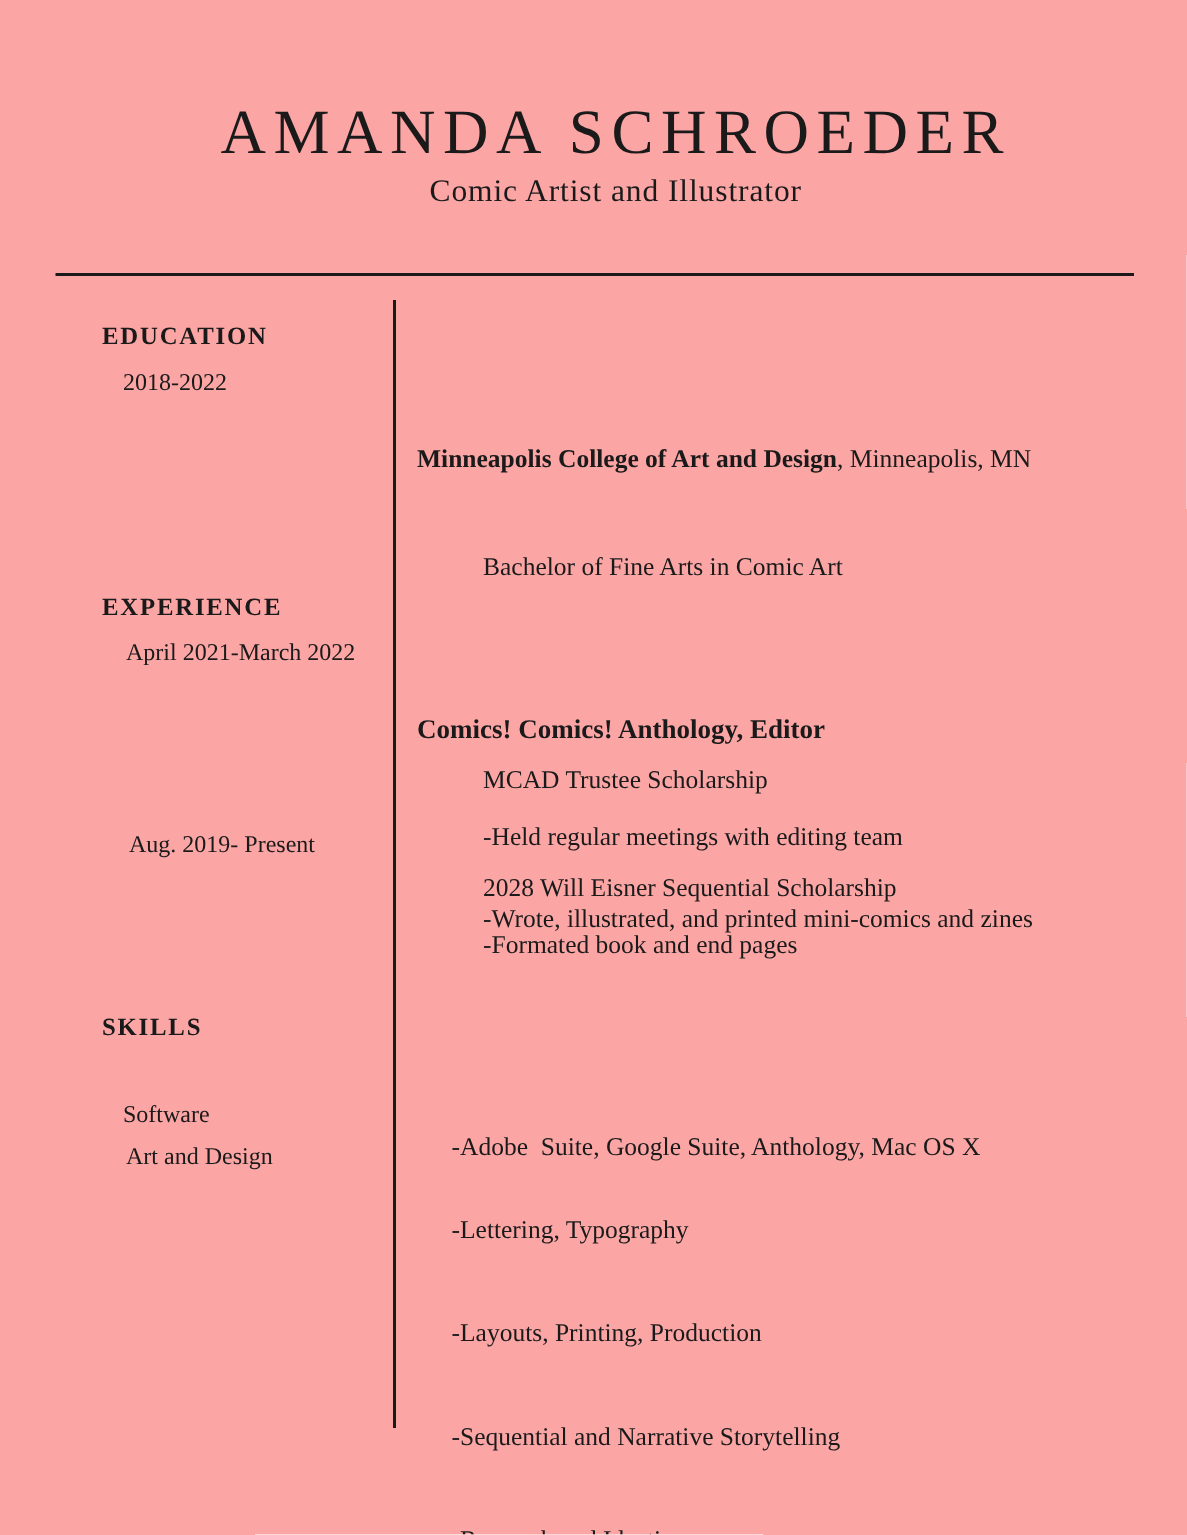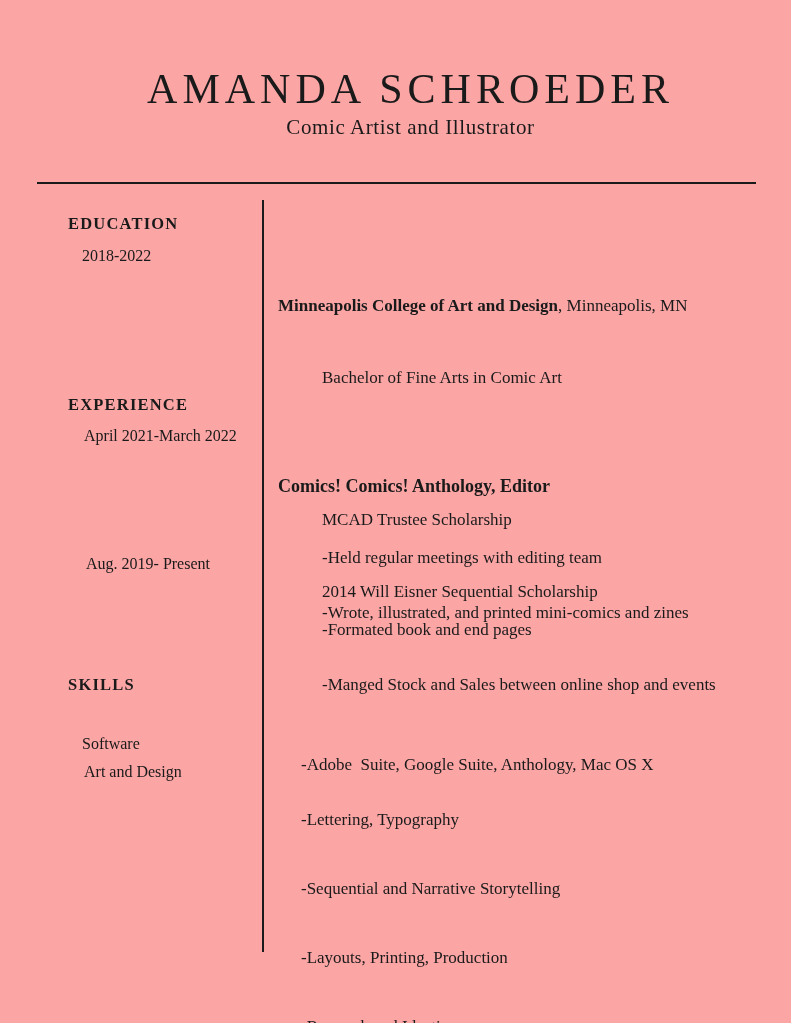--- a/index.html
+++ b/index.html
@@ -101,39 +101,38 @@
 
   <div class="abs sec-heading" style="left:68px; top:675px;">SKILLS</div>
   <div class="abs date-label" style="left:82px; top:706px;margin-top:28px;">Software</div>
   <div class="abs date-label" style="left:84px; top:762px;">Art and Design</div>
 
   <div class="abs entry" style="left:278px; top:246px; width:500px;">
     <div><span class="b">Minneapolis College of Art and Design</span><span>, Minneapolis, MN</span></div>
     <div class="indent">Bachelor of Fine Arts in Comic Art</div>
     <div class="gap"></div>
     <div class="indent">MCAD Trustee Scholarship</div>
-    <div class="indent">2014 Will Eisner Sequential Scholarship</div>
+    <div class="indent">2028 Will Eisner Sequential Scholarship</div>
   </div>
 
   <div class="abs entry" style="left:278px; top:426px; width:500px;">
     <div class="title-line">Comics! Comics! Anthology, Editor</div>
     <div class="indent">-Held regular meetings with editing team</div>
     <div class="indent">-Formated book and end pages</div>
   </div>
 
   <div class="abs entry" style="left:278px; top:553px; width:510px;">
     <div class="indent">-Wrote, illustrated, and printed mini-comics and zines</div>
-    <div class="indent">-Manged Stock and Sales between online shop and events</div>
   </div>
 
   <div class="abs skill-lines" style="left:301px; top:707px; width:480px;">
     <div>-Adobe  Suite, Google Suite, Anthology, Mac OS X</div>
   </div>
 
   <div class="abs skill-lines" style="left:301px; top:762px; width:480px;">
     <div>-Lettering, Typography</div>
+    <div>-Layouts, Printing, Production</div>
     <div>-Sequential and Narrative Storytelling</div>
-    <div>-Layouts, Printing, Production</div>
     <div>-Research and Ideation</div>
     
   </div>
 
 </div>
 
 </body></html>

